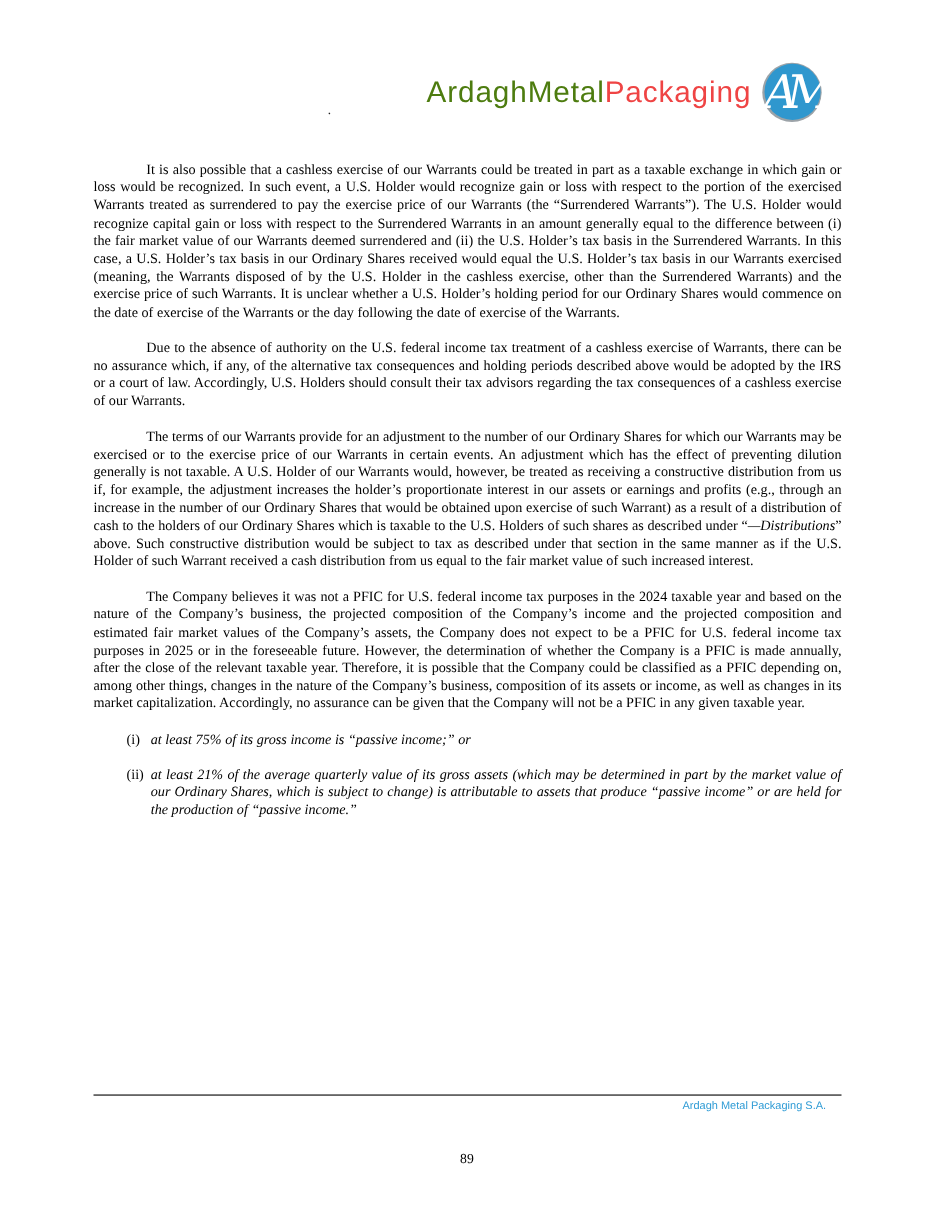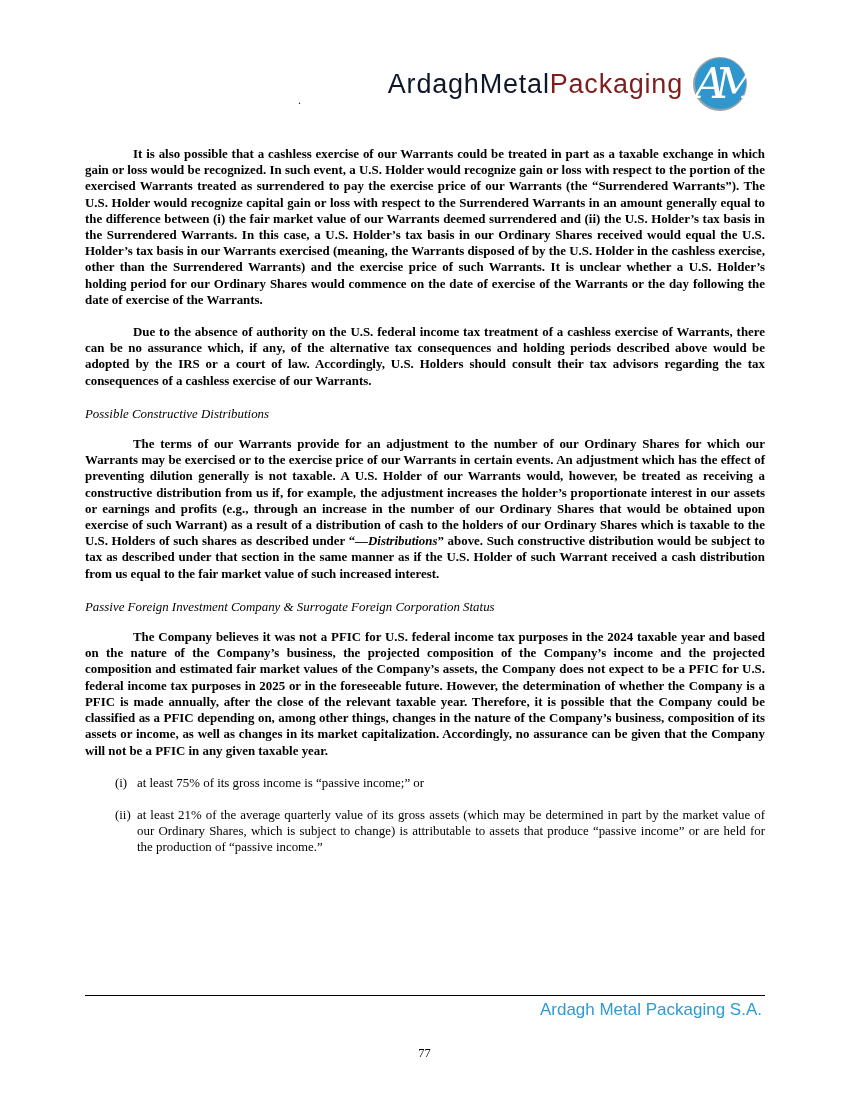--- a/index.html
+++ b/index.html
@@ -23,22 +23,22 @@
     align-items: center;
     gap: 8px;
   }
   .wordmark {
     font-family: "Liberation Sans", sans-serif;
     font-size: 27px;
     font-weight: 400;
     letter-spacing: 0.8px;
     white-space: nowrap;
   }
-  .wordmark .blue { color: #0f172a; }
-  .wordmark .gray { color: #7f1d1d; }
+  .wordmark .blue { color: #4d7c0f; }
+  .wordmark .gray { color: #ef4444; }
   .badge { width: 58px; height: 58px; display: block; }
 
   .stray-dot {
     position: absolute;
     left: 298px;
     top: 93px;
     font-size: 12px;
     color: #222;
     font-family: "Liberation Serif", serif;
   }
@@ -49,60 +49,59 @@
     left: 85px;
     top: 146px;
     width: 680px;
     font-size: 12.9px;
     line-height: 16.2px;
   }
   .content p.para {
     text-align: justify;
     text-indent: 48px;
     margin-bottom: 16px;
-    font-weight: bold;
   }
   .content h3.subhead {
     font-size: 12.9px;
     font-weight: normal;
     font-style: italic;
     margin: 17px 0 14px 0;
     text-align: left;
   }
   .inline-italic { font-style: italic; }
 
   .pfic-list { margin-top: 16px; padding-left: 30px; }
   .pfic-list .item {
     display: flex;
     margin-bottom: 16px;
     text-align: justify;
   }
   .pfic-list .marker {
     flex: 0 0 22px;
     text-align: left;
   }
-  .pfic-list .item-text { flex: 1; text-align: justify; }
+  .pfic-list .item-text { flex: 1; text-align: justify; font-style: italic; }
 
   
   .footer-rule {
     position: absolute;
     left: 85px;
     top: 995px;
     width: 680px;
     border: none;
     border-top: 1.6px solid #000000;
   }
   .footer-company {
     position: absolute;
-    left: 82px;
+    left: 71px;
     top: 1000px;
     width: 680px;
     text-align: right;
     font-family: "Liberation Sans", sans-serif;
-    font-size: 17px;
+    font-size: 10px;
     color: #2e9bd5;
   }
   .page-number {
     position: absolute;
     left: 0;
     top: 1046px;
     width: 849px;
     text-align: center;
     font-size: 12.5px;
     font-family: "Liberation Serif", serif;
@@ -126,39 +125,37 @@
   </div>
 
   <span class="stray-dot">.</span>
 
   <div class="content">
 
     <p class="para">It is also possible that a cashless exercise of our Warrants could be treated in part as a taxable exchange in which gain or loss would be recognized. In such event, a U.S. Holder would recognize gain or loss with respect to the portion of the exercised Warrants treated as surrendered to pay the exercise price of our Warrants (the “Surrendered Warrants”). The U.S. Holder would recognize capital gain or loss with respect to the Surrendered Warrants in an amount generally equal to the difference between (i) the fair market value of our Warrants deemed surrendered and (ii) the U.S. Holder’s tax basis in the Surrendered Warrants. In this case, a U.S. Holder’s tax basis in our Ordinary Shares received would equal the U.S. Holder’s tax basis in our Warrants exercised (meaning, the Warrants disposed of by the U.S. Holder in the cashless exercise, other than the Surrendered Warrants) and the exercise price of such Warrants. It is unclear whether a U.S. Holder’s holding period for our Ordinary Shares would commence on the date of exercise of the Warrants or the day following the date of exercise of the Warrants.</p>
 
     <p class="para">Due to the absence of authority on the U.S. federal income tax treatment of a cashless exercise of Warrants, there can be no assurance which, if any, of the alternative tax consequences and holding periods described above would be adopted by the IRS or a court of law. Accordingly, U.S. Holders should consult their tax advisors regarding the tax consequences of a cashless exercise of our Warrants.</p>
 
-    <h3 class="subhead">Possible Constructive Distributions</h3>
 
     <p class="para"><span>The terms of our Warrants provide for an adjustment to the number of our Ordinary Shares for which our Warrants may be exercised or to the exercise price of our Warrants in certain events. An adjustment which has the effect of preventing dilution generally is not taxable. A U.S. Holder of our Warrants would, however, be treated as receiving a constructive distribution from us if, for example, the adjustment increases the holder’s proportionate interest in our assets or earnings and profits (e.g., through an increase in the number of our Ordinary Shares that would be obtained upon exercise of such Warrant) as a result of a distribution of cash to the holders of our Ordinary Shares which is taxable to the U.S. Holders of such shares as described under “</span><span class="inline-italic">—Distributions</span><span>” above. Such constructive distribution would be subject to tax as described under that section in the same manner as if the U.S. Holder of such Warrant received a cash distribution from us equal to the fair market value of such increased interest.</span></p>
 
-    <h3 class="subhead">Passive Foreign Investment Company &amp; Surrogate Foreign Corporation Status</h3>
 
     <p class="para">The Company believes it was not a PFIC for U.S. federal income tax purposes in the 2024 taxable year and based on the nature of the Company’s business, the projected composition of the Company’s income and the projected composition and estimated fair market values of the Company’s assets, the Company does not expect to be a PFIC for U.S. federal income tax purposes in 2025 or in the foreseeable future. However, the determination of whether the Company is a PFIC is made annually, after the close of the relevant taxable year. Therefore, it is possible that the Company could be classified as a PFIC depending on, among other things, changes in the nature of the Company’s business, composition of its assets or income, as well as changes in its market capitalization. Accordingly, no assurance can be given that the Company will not be a PFIC in any given taxable year.</p>
 
 
     <div class="pfic-list">
       <div class="item">
         <span class="marker">(i)</span>
         <span class="item-text">at least 75% of its gross income is “passive income;” or</span>
       </div>
       <div class="item">
         <span class="marker">(ii)</span>
         <span class="item-text">at least 21% of the average quarterly value of its gross assets (which may be determined in part by the market value of our Ordinary Shares, which is subject to change) is attributable to assets that produce “passive income” or are held for the production of “passive income.”</span>
       </div>
     </div>
 
   </div>
 
   <hr class="footer-rule">
   <div class="footer-company">Ardagh Metal Packaging S.A.</div>
-  <div class="page-number">77</div>
+  <div class="page-number">89</div>
 
 </div>
 
 </body></html>

